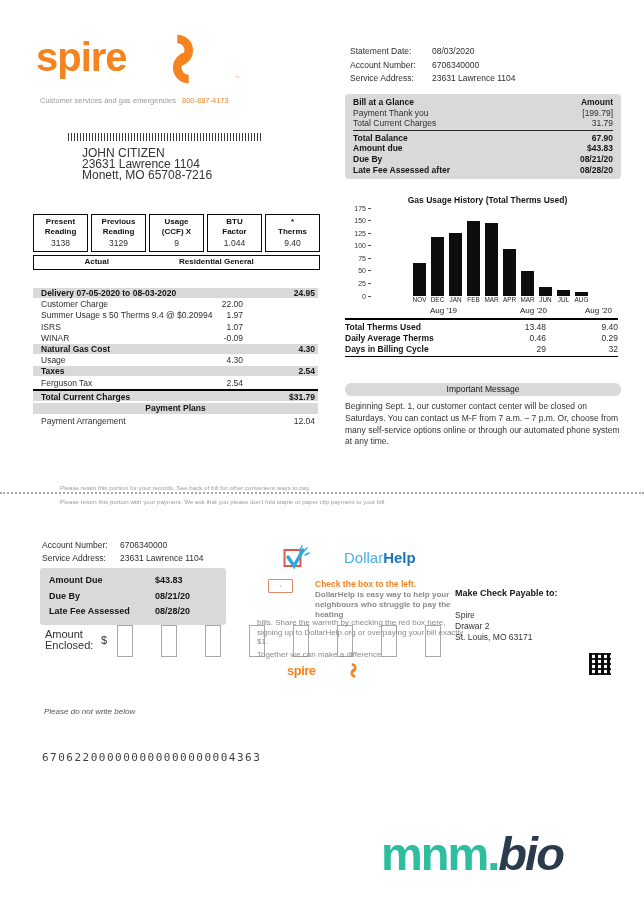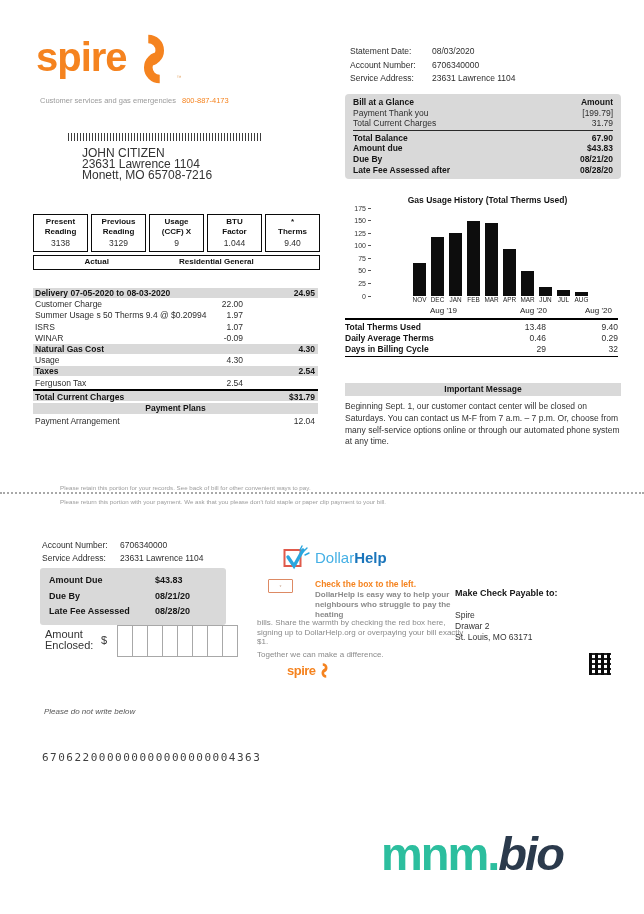--- a/index.html
+++ b/index.html
@@ -2,21 +2,21 @@
 <html><head>
 <meta charset="utf-8">
 <style>
   * { margin:0; padding:0; box-sizing:border-box; }
   html,body { background:#e8e8e8; }
   body { font-family:"Liberation Sans", sans-serif; }
   #page {
     position:relative; width:644px; height:914px; background:#ffffff;
     margin:0 auto; overflow:hidden; color:#2e2e2e;
   }
-  .abs { position:absolute; }
+  .abs { position:absolute;gap:29px; }
 
   
   #logo { left:36px; top:30px; display:flex; align-items:flex-start; }
   #logo .word { font-size:40px; font-weight:bold; color:#f5831f; letter-spacing:-1px; line-height:54px; }
   #logo svg { margin-left:6px; margin-top:4px; }
   #logo .tm { font-size:5px; color:#e5a96d; align-self:flex-end; margin:0 0 4px 2px; }
   #tagline { left:40px; top:96px; font-size:7.5px; font-weight:normal; color:#9a9a9a; }
   #tagline .phone { color:#f5831f; margin-left:4px; }
 
   
@@ -49,39 +49,39 @@
   .period { position:absolute; top:100px; font-size:8px; color:#222; }
 
   
   #usage { left:345px; top:318px; width:273px; border-top:2.2px solid #000; border-bottom:1.6px solid #000; padding:2px 0; font-size:8.5px; }
   .urow { display:flex; line-height:10.8px;justify-content:center; }
   .urow .ulab { flex:1; font-weight:bold; color:#151515; }
   .urow .uc1 { width:60px; text-align:right; }
   .urow .uc2 { width:72px; text-align:right; }
 
   
-  #imp-head { left:345px; top:383px; width:276px; height:13px; background:#d9d9d9; border-radius:0;
-    text-align:center; font-size:8.5px; font-weight:bold; color:#151515; line-height:13px; }
+  #imp-head { left:345px; top:383px; width:276px; height:13px; background:#d9d9d9; border-radius:6px;
+    text-align:center; font-size:8.5px; font-weight:normal; color:#151515; line-height:13px; }
   #imp-body { left:345px; top:401px; width:283px; font-size:8.5px; line-height:11.8px; color:#333; }
 
   
   #meter { left:33px; top:214px; width:287px; }
   #meter .cells { display:flex; gap:3px; }
   #meter .cell { flex:1; border:1.8px solid #0a0a0a; text-align:center; padding:2px 0 3px 0; }
   #meter .h { font-size:8px; font-weight:bold; color:#111; line-height:9.5px; }
   #meter .v { font-size:8.5px; margin-top:2px; }
   #meter .foot { position:relative; border:1.8px solid #0a0a0a; height:15px; margin-top:3px;
     font-size:8px; font-weight:bold; color:#111; line-height:11.5px; }
   #meter .foot .fl { position:absolute; left:2%; width:40%; text-align:center; }
   #meter .foot .fr { position:absolute; left:38%; width:52%; text-align:center; }
 
   
   #charges { left:33px; top:288px; width:285px; font-size:8.5px; }
   .crow { position:relative; height:10px; line-height:10px; margin-bottom:1.2px; }
-  .crow .lbl { padding-left:2px; display:block; white-space:nowrap; }
+  .crow .lbl { padding-left:8px; display:block; white-space:nowrap; }
   .crow.hdr { background:#d9d9d9; font-weight:bold; color:#151515; }
   .crow.total { background:#d9d9d9; font-weight:bold; color:#151515; border-top:2.4px solid #000; height:12px; line-height:12px; }
   .amt-mid { position:absolute; right:75px; top:0; }
   .amt-right { position:absolute; right:3px; top:0; }
 
   #pplans { left:33px; top:403px; width:285px; font-size:8.5px; }
   #pplans .phead { background:#d9d9d9; text-align:center; font-weight:bold; color:#151515; height:11px; line-height:11px; margin-bottom:2px; }
   #pplans .crow { height:11px; line-height:11px; }
 
   

